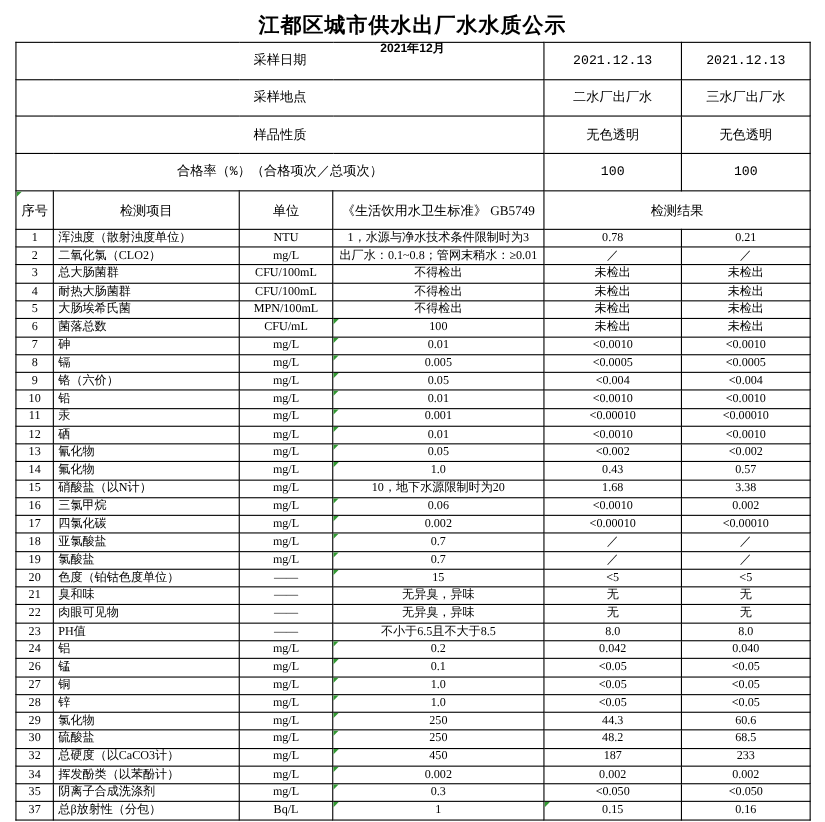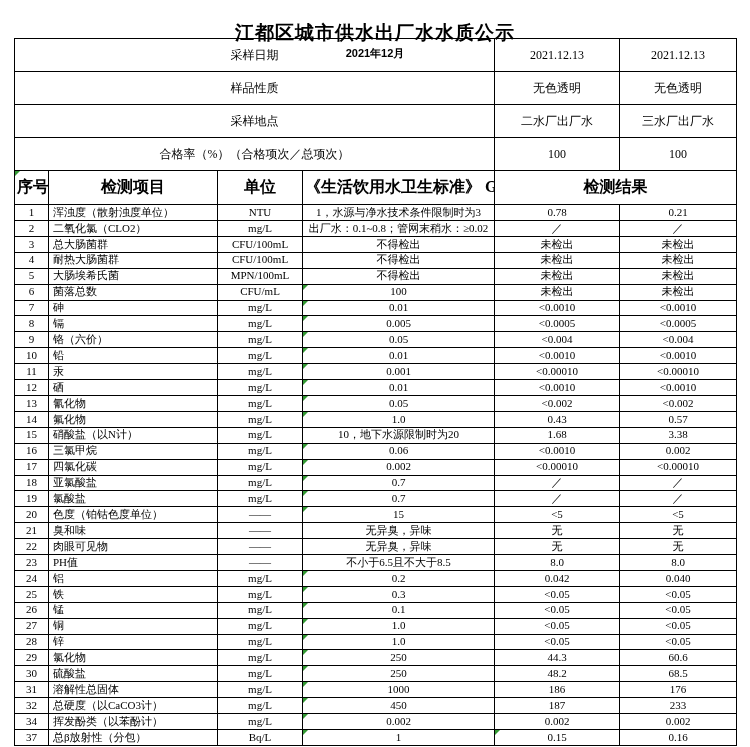--- a/index.html
+++ b/index.html
@@ -3,40 +3,40 @@
 <meta charset="utf-8">
 <style>
   :root{ --flag-green:#339933; --border:#000; }
   html,body{ margin:0; padding:0; }
   body{
     width:750px; height:747px; background:#fff; color:#000;
     font-family:"Liberation Serif","DejaVu Serif",serif;
     position:relative; overflow:hidden;
   }
   .title{
-    text-align:center; padding-top:20px; font-size:19px; font-weight:bold;
+    text-align:center; padding-top:10px; font-size:19px; font-weight:bold;
     font-family:Liberation Mono, monospace;
     letter-spacing:1px;
   }
   .subtitle{
     text-align:center; font-size:11px; font-weight:bold; margin-top:0;
     font-family:"Liberation Sans","DejaVu Sans",sans-serif;
   }
   table.tbl{
     position:absolute; left:14px; top:38px; width:722px; height:708px;
     border-collapse:collapse; table-layout:fixed;
   }
   .tbl td{
     border:1px solid var(--border);
     padding:0 2px; font-size:11px; line-height:1.05;
     text-align:center; vertical-align:middle;
     overflow:hidden; white-space:nowrap; position:relative;
   }
-  tbody.info td{ font-size:12px; height:25px; }
-  tbody.head td{ font-size:16px; height:26px;font-weight:bold; }
+  tbody.info td{ font-size:12px; height:25px;font-family:Liberation Mono, monospace; }
+  tbody.head td{ font-size:12px; height:26px; }
   .tbl td.item{ text-align:left; padding-left:4px;margin-top:44px; }
   .corner{
     position:absolute; left:0; top:0; width:0; height:0;
     border-top:5px solid var(--flag-green);
     border-right:5px solid transparent;
   }
 </style>
 </head>
 <body>
 
@@ -52,28 +52,28 @@
       <col style="width:125px">
       <col style="width:117px">
   </colgroup>
   <tbody class="info" id="info-body">
       <tr>
         <td colspan="4"><span>采样日期</span></td>
         <td><span>2021.12.13</span></td>
         <td><span>2021.12.13</span></td>
       </tr>
       <tr>
+        <td colspan="4"><span>采样地点</span></td>
+        <td><span>二水厂出厂水</span></td>
+        <td><span>三水厂出厂水</span></td>
+      </tr>
+      <tr>
         <td colspan="4"><span>样品性质</span></td>
         <td><span>无色透明</span></td>
         <td><span>无色透明</span></td>
-      </tr>
-      <tr>
-        <td colspan="4"><span>采样地点</span></td>
-        <td><span>二水厂出厂水</span></td>
-        <td><span>三水厂出厂水</span></td>
       </tr>
       <tr>
         <td colspan="4"><span>合格率（%）（合格项次／总项次）</span></td>
         <td><span>100</span></td>
         <td><span>100</span></td>
       </tr>
     </tbody>
   <tbody class="head">
     <tr>
       <td><span class="corner"></span><span>序号</span></td>
@@ -89,21 +89,21 @@
         <td class="item"><span>浑浊度（散射浊度单位）</span></td>
         <td><span>NTU</span></td>
         <td><span>1，水源与净水技术条件限制时为3</span></td>
         <td><span>0.78</span></td>
         <td><span>0.21</span></td>
       </tr>
       <tr>
         <td><span>2</span></td>
         <td class="item"><span>二氧化氯（CLO2）</span></td>
         <td><span>mg/L</span></td>
-        <td><span>出厂水：0.1~0.8；管网末稍水：≥0.02</span></td>
+        <td><span>出厂水：0.1~0.8；管网末稍水：≥0.01</span></td>
         <td><span>／</span></td>
         <td><span>／</span></td>
       </tr>
       <tr>
         <td><span>3</span></td>
         <td class="item"><span>总大肠菌群</span></td>
         <td><span>CFU/100mL</span></td>
         <td><span>不得检出</span></td>
         <td><span>未检出</span></td>
         <td><span>未检出</span></td>
@@ -270,28 +270,20 @@
       </tr>
       <tr>
         <td><span>24</span></td>
         <td class="item"><span>铝</span></td>
         <td><span>mg/L</span></td>
         <td><span class="corner"></span><span>0.2</span></td>
         <td><span>0.042</span></td>
         <td><span>0.040</span></td>
       </tr>
       <tr>
-        <td><span>25</span></td>
-        <td class="item"><span>铁</span></td>
-        <td><span>mg/L</span></td>
-        <td><span class="corner"></span><span>0.3</span></td>
-        <td><span>&lt;0.05</span></td>
-        <td><span>&lt;0.05</span></td>
-      </tr>
-      <tr>
         <td><span>26</span></td>
         <td class="item"><span>锰</span></td>
         <td><span>mg/L</span></td>
         <td><span class="corner"></span><span>0.1</span></td>
         <td><span>&lt;0.05</span></td>
         <td><span>&lt;0.05</span></td>
       </tr>
       <tr>
         <td><span>27</span></td>
         <td class="item"><span>铜</span></td>
@@ -318,42 +310,42 @@
       </tr>
       <tr>
         <td><span>30</span></td>
         <td class="item"><span>硫酸盐</span></td>
         <td><span>mg/L</span></td>
         <td><span class="corner"></span><span>250</span></td>
         <td><span>48.2</span></td>
         <td><span>68.5</span></td>
       </tr>
       <tr>
-        <td><span>31</span></td>
-        <td class="item"><span>溶解性总固体</span></td>
-        <td><span>mg/L</span></td>
-        <td><span class="corner"></span><span>1000</span></td>
-        <td><span>186</span></td>
-        <td><span>176</span></td>
-      </tr>
-      <tr>
         <td><span>32</span></td>
         <td class="item"><span>总硬度（以CaCO3计）</span></td>
         <td><span>mg/L</span></td>
         <td><span class="corner"></span><span>450</span></td>
         <td><span>187</span></td>
         <td><span>233</span></td>
       </tr>
       <tr>
         <td><span>34</span></td>
         <td class="item"><span>挥发酚类（以苯酚计）</span></td>
         <td><span>mg/L</span></td>
         <td><span class="corner"></span><span>0.002</span></td>
         <td><span>0.002</span></td>
         <td><span>0.002</span></td>
+      </tr>
+      <tr>
+        <td><span>35</span></td>
+        <td class="item"><span>阴离子合成洗涤剂</span></td>
+        <td><span>mg/L</span></td>
+        <td><span class="corner"></span><span>0.3</span></td>
+        <td><span>&lt;0.050</span></td>
+        <td><span>&lt;0.050</span></td>
       </tr>
       <tr>
         <td><span>37</span></td>
         <td class="item"><span>总β放射性（分包）</span></td>
         <td><span>Bq/L</span></td>
         <td><span class="corner"></span><span>1</span></td>
         <td><span class="corner"></span><span>0.15</span></td>
         <td><span>0.16</span></td>
       </tr>
     </tbody>

